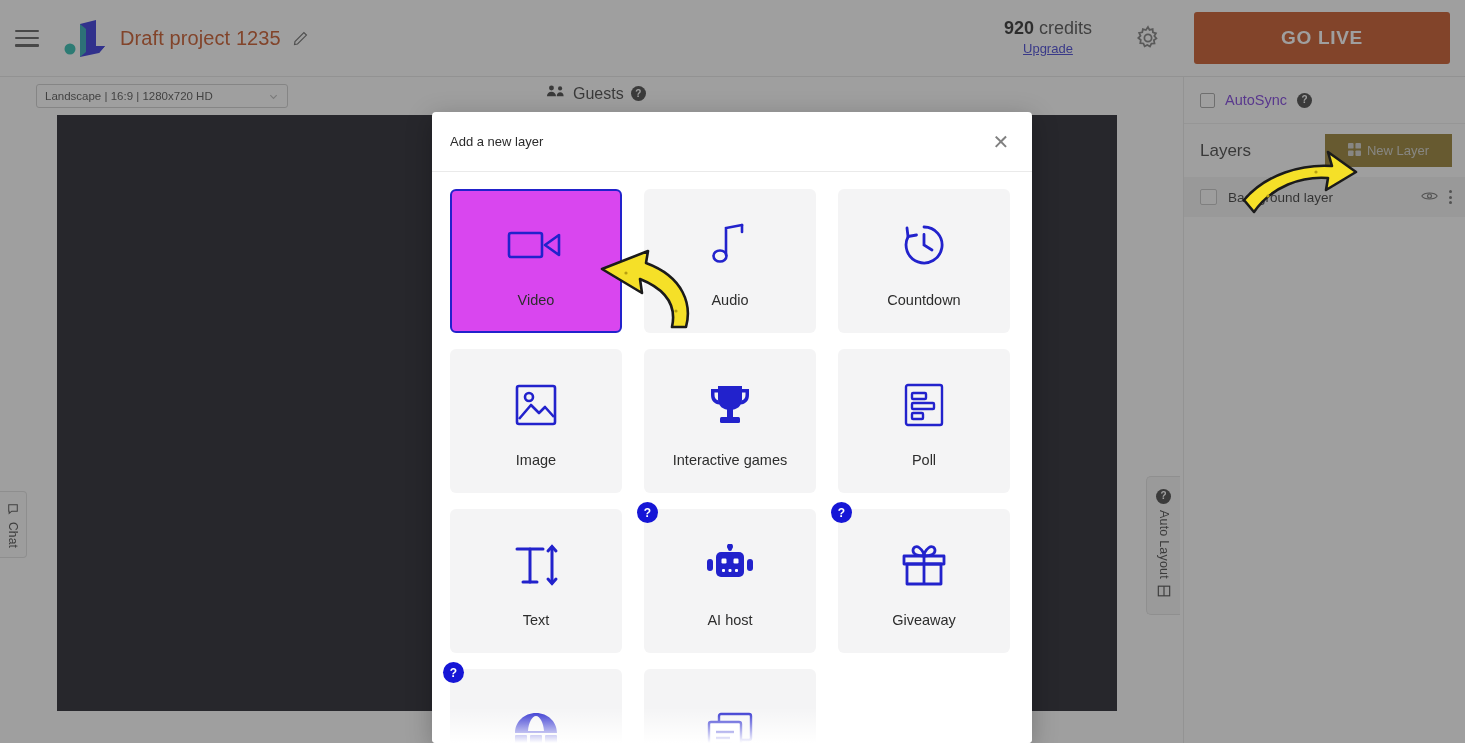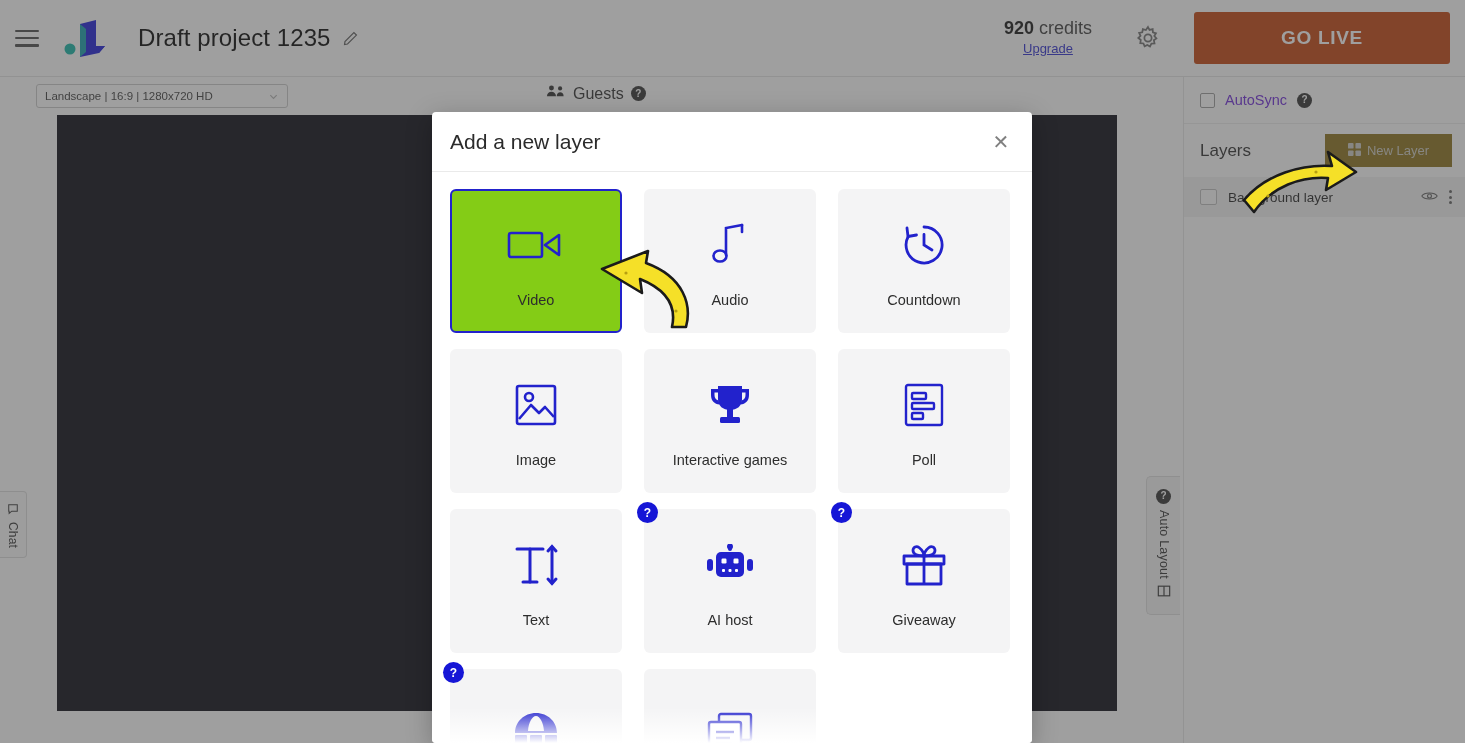--- a/index.html
+++ b/index.html
@@ -20,21 +20,21 @@
   }
   .hamburger {
     width: 24px; height: 17px; margin-left: 15px; margin-right: 19px;
     display: flex; flex-direction: column; justify-content: space-between;
     cursor: pointer;
   }
   .hamburger i { display: block; height: 2.5px; background: #4a4a4a; border-radius: 1px; }
 
   .logo { width: 56px; height: 44px; position: relative; }
   .proj-title {
-    font-size: 24px; color: #000000; margin-left: 24px; letter-spacing: 0.1px;
+    font-size: 20px; color: #c2410c; margin-left: 6px; letter-spacing: 0.1px;
   }
   .pencil { margin-left: 11px; width: 17px; height: 17px; cursor: pointer; display:inline-block; }
 
   .credits-wrap {
     margin-left: auto; text-align: center; line-height: 1.15; padding-right: 4px;
   }
   .credits-line { font-size: 18px; color: #3a3a3a; }
   .credits-line b { font-weight: bold; color: #111; }
   .upgrade-link {
     font-size: 13px; color: #2b2bd0; text-decoration: underline; cursor: pointer;
@@ -152,38 +152,38 @@
   .modal {
     position: absolute; left: 432px; top: 112px; width: 600px; height: 631px;
     background: #fff; border-radius: 4px; z-index: 50;
     box-shadow: 0 6px 26px rgba(0,0,0,.25);
     display: flex; flex-direction: column; overflow: hidden;
   }
   .modal-head {
     height: 60px; display: flex; align-items: center; padding: 0 18px 0 18px;
     border-bottom: 1px solid #eaeaea; flex: 0 0 auto;
   }
-  .modal-title { font-size: 21px; color: #2b2b2b; }
+  .modal-title { font-size: 13px; color: #2b2b2b; }
   .modal-close {
     margin-left: auto; width: 26px; height: 26px; cursor: pointer;
     display: flex; align-items: center; justify-content: center;
     color: #808080; font-size: 20px; line-height: 1;
   }
   .modal-body {
     flex: 1 1 auto; padding: 17px 18px 0 18px; overflow: hidden; position: relative;
   }
   .tile-grid {
     display: grid; grid-template-columns: repeat(3, 172px); gap: 16px 22px;
   }
   .tile {
     position: relative; height: 144px; border-radius: 6px; background: #f4f4f5;
     border: 2px solid transparent; cursor: pointer;
     display: flex; flex-direction: column; align-items: center; justify-content: center;
   }
-  .tile.selected { background: #84cc16; border-color: #2222cc; text-align: center; }
+  .tile.selected { background: #d946ef; border-color: #2222cc; text-align: center; }
   .tile-icon {
     height: 62px; display: flex; align-items: center; justify-content: center;
     margin-bottom: 16px;
   }
   .tile-label { font-size: 14.5px; color: #2d2d2d; }
   .tile-badge {
     position: absolute; left: -9px; top: -9px; width: 21px; height: 21px;
     border-radius: 50%; background: #1616d6; color: #fff; font-size: 12px;
     font-weight: bold; display: flex; align-items: center; justify-content: center;
     line-height: 1; cursor: pointer;

